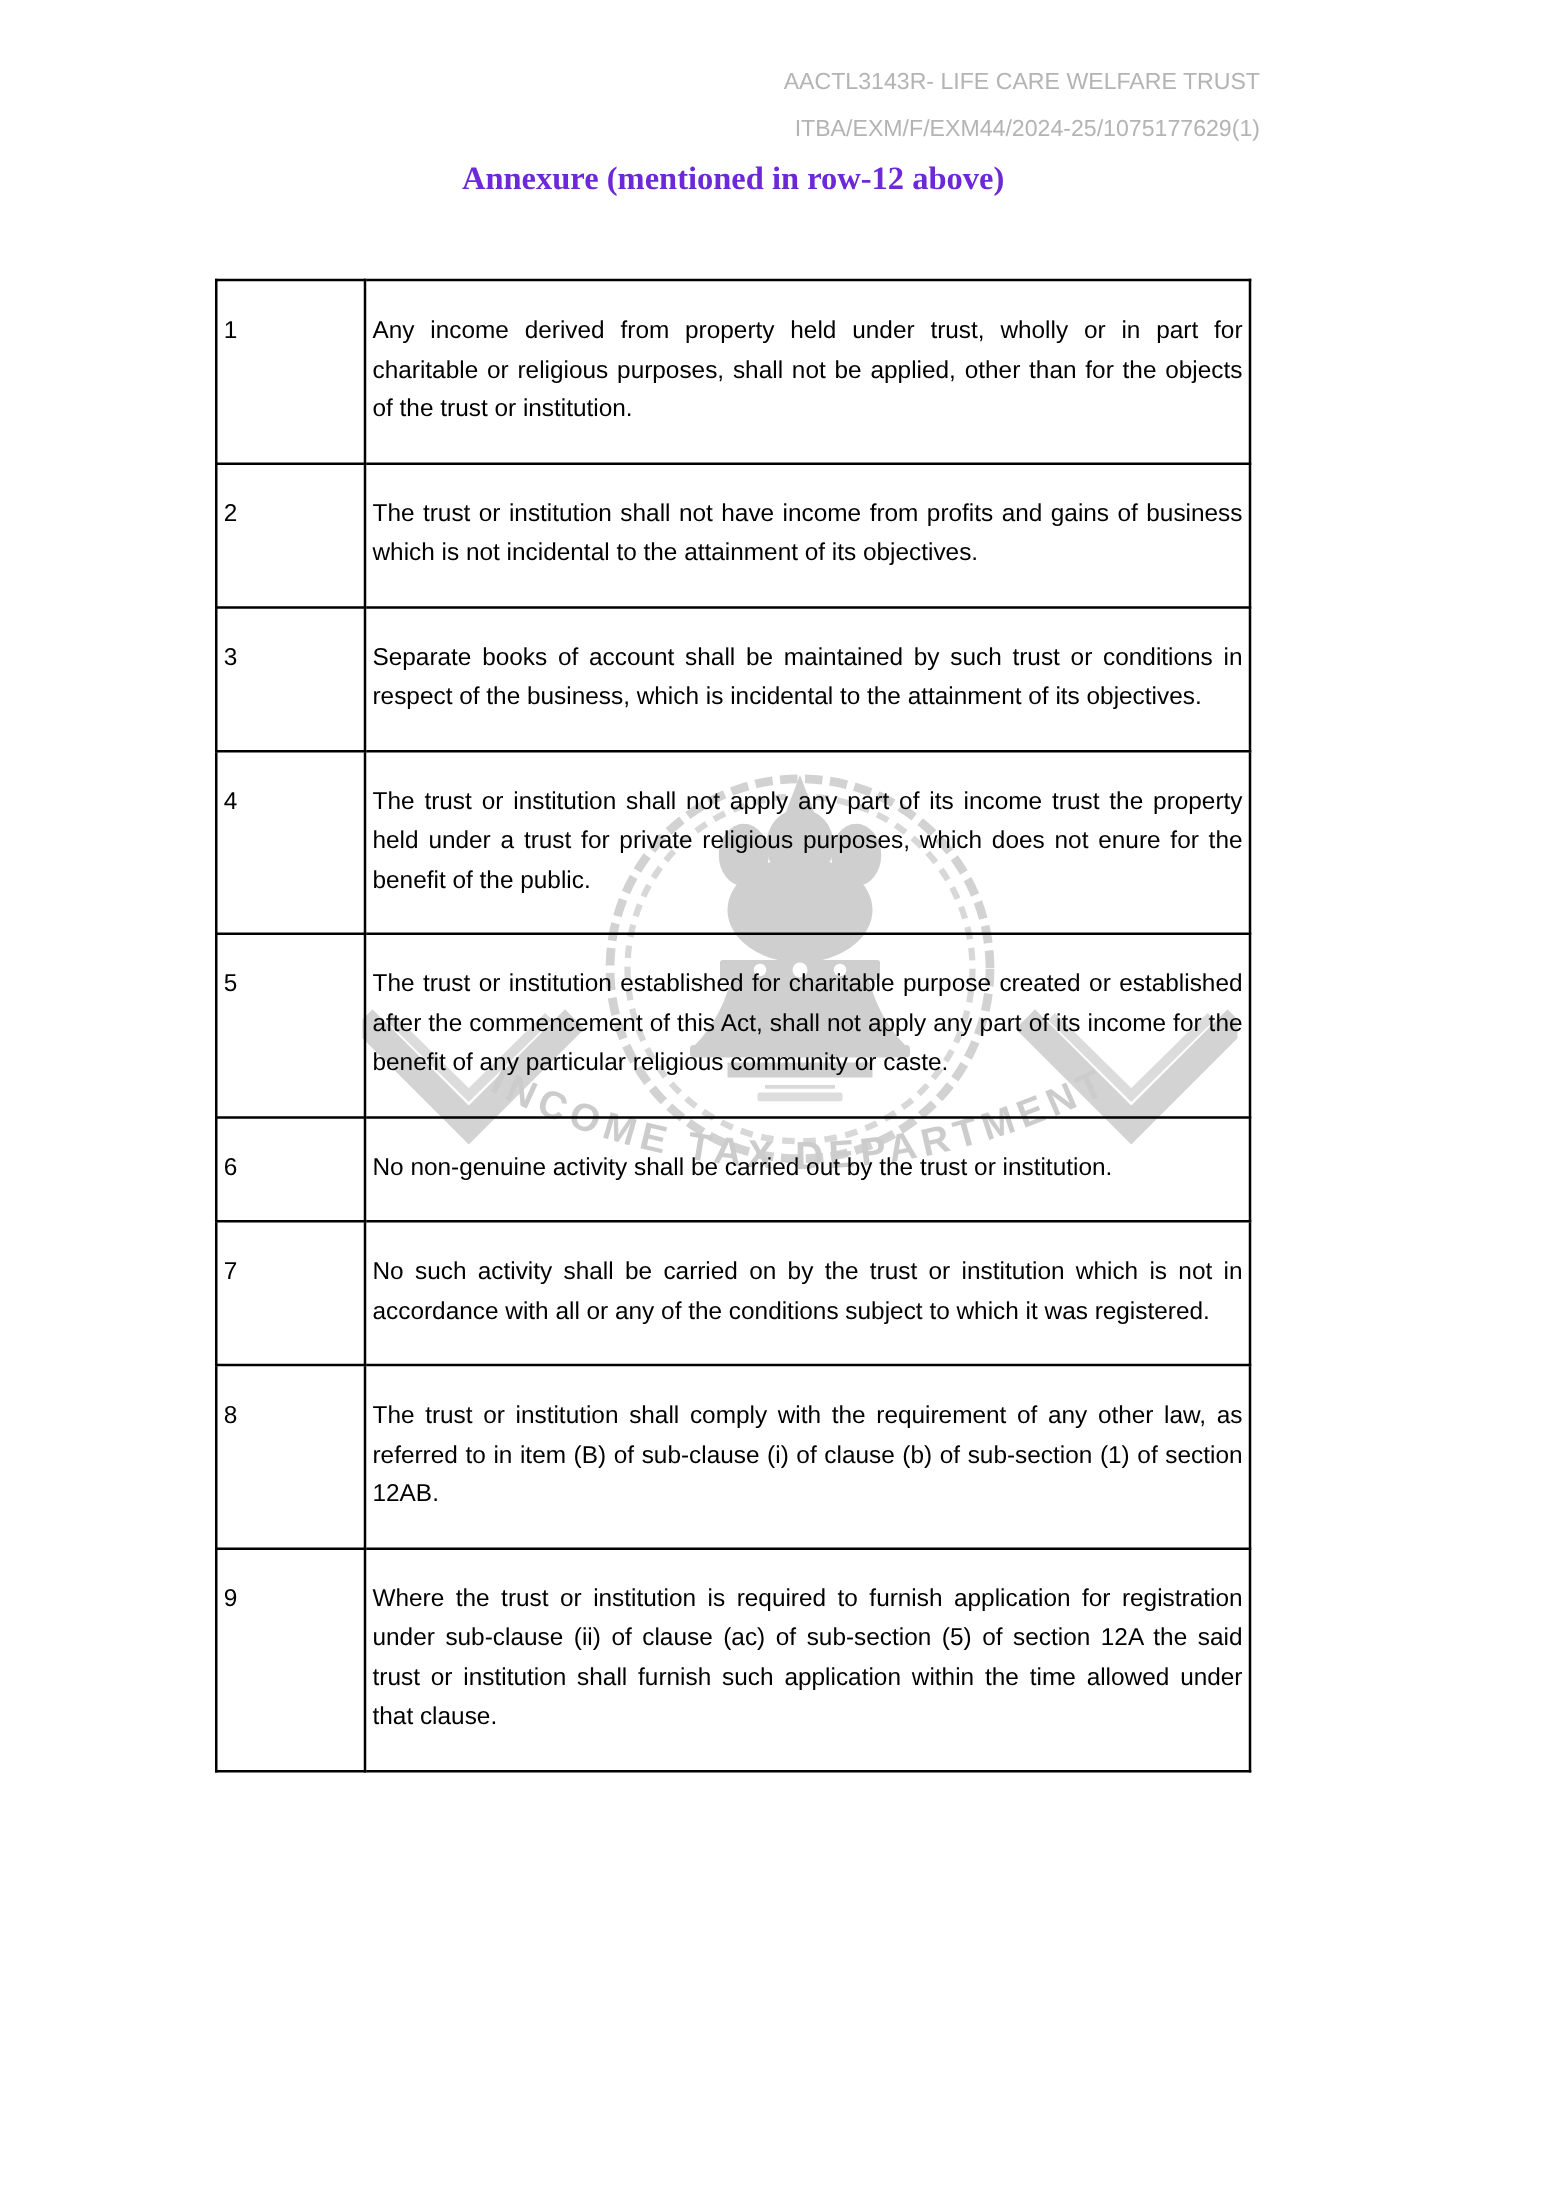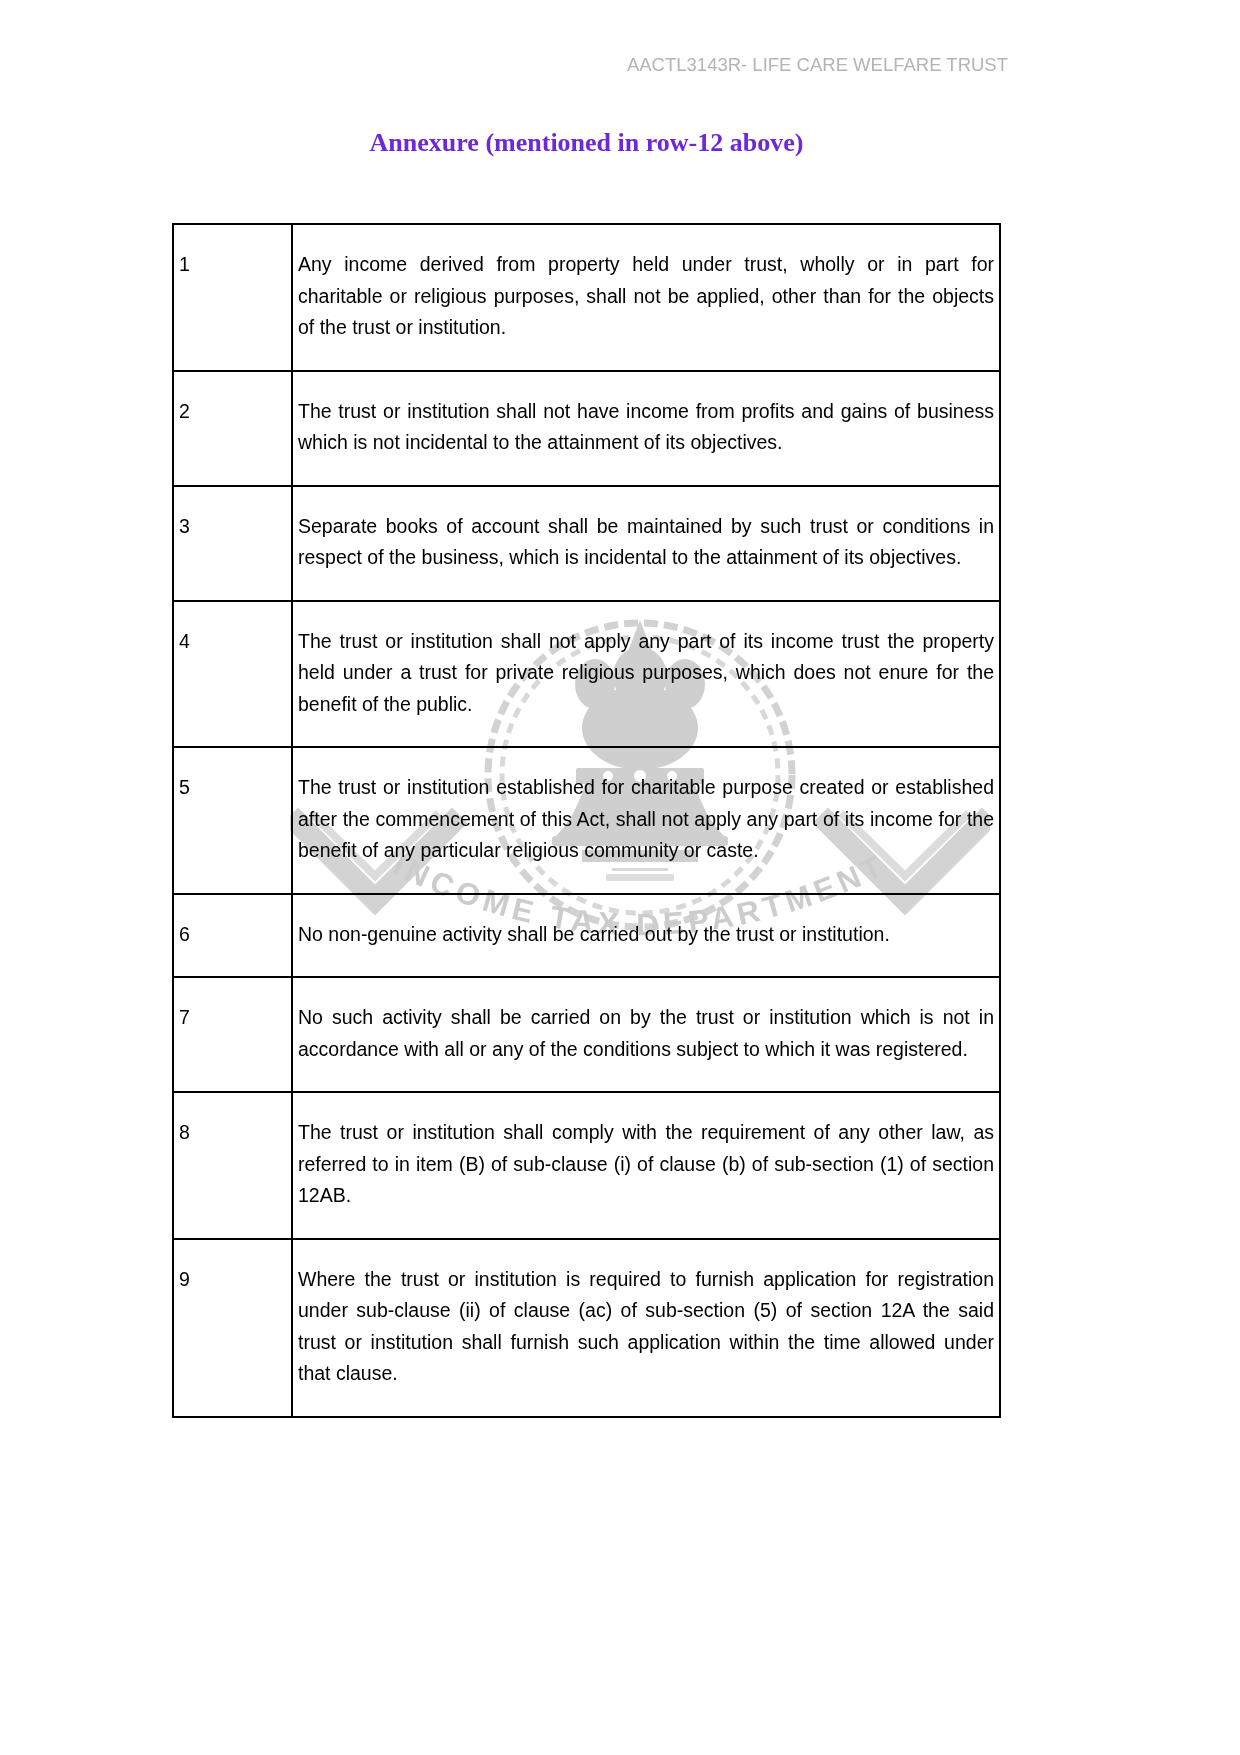--- a/index.html
+++ b/index.html
@@ -92,20 +92,21 @@
     z-index: 2;
   }
 </style>
 </head>
 <body>
 
 <div class="page">
 
   <div class="doc-header">
     <div>AACTL3143R- LIFE CARE WELFARE TRUST</div>
+    <div>ITBA/EXM/F/EXM44/2024-25/1075177629(1)</div>
   </div>
 
   <div class="doc-title">Annexure (mentioned in row-12 above)</div>
 
   <svg class="watermark" width="700" height="430" viewBox="0 0 700 430" aria-hidden="true">
     <defs>
       <path id="wmArc" d="M 60 310 Q 350 480 640 310" fill="none"></path>
     </defs>
 
     <g>

